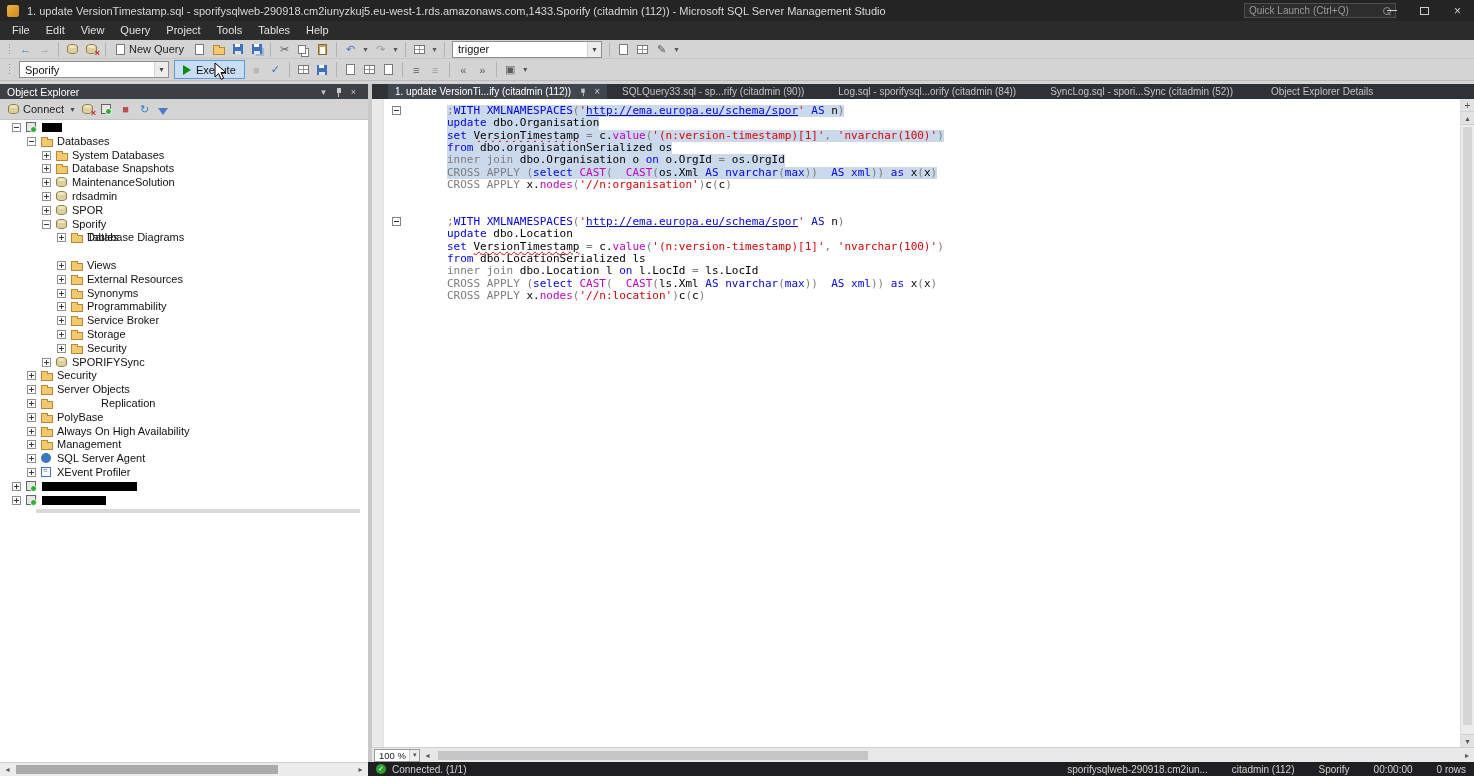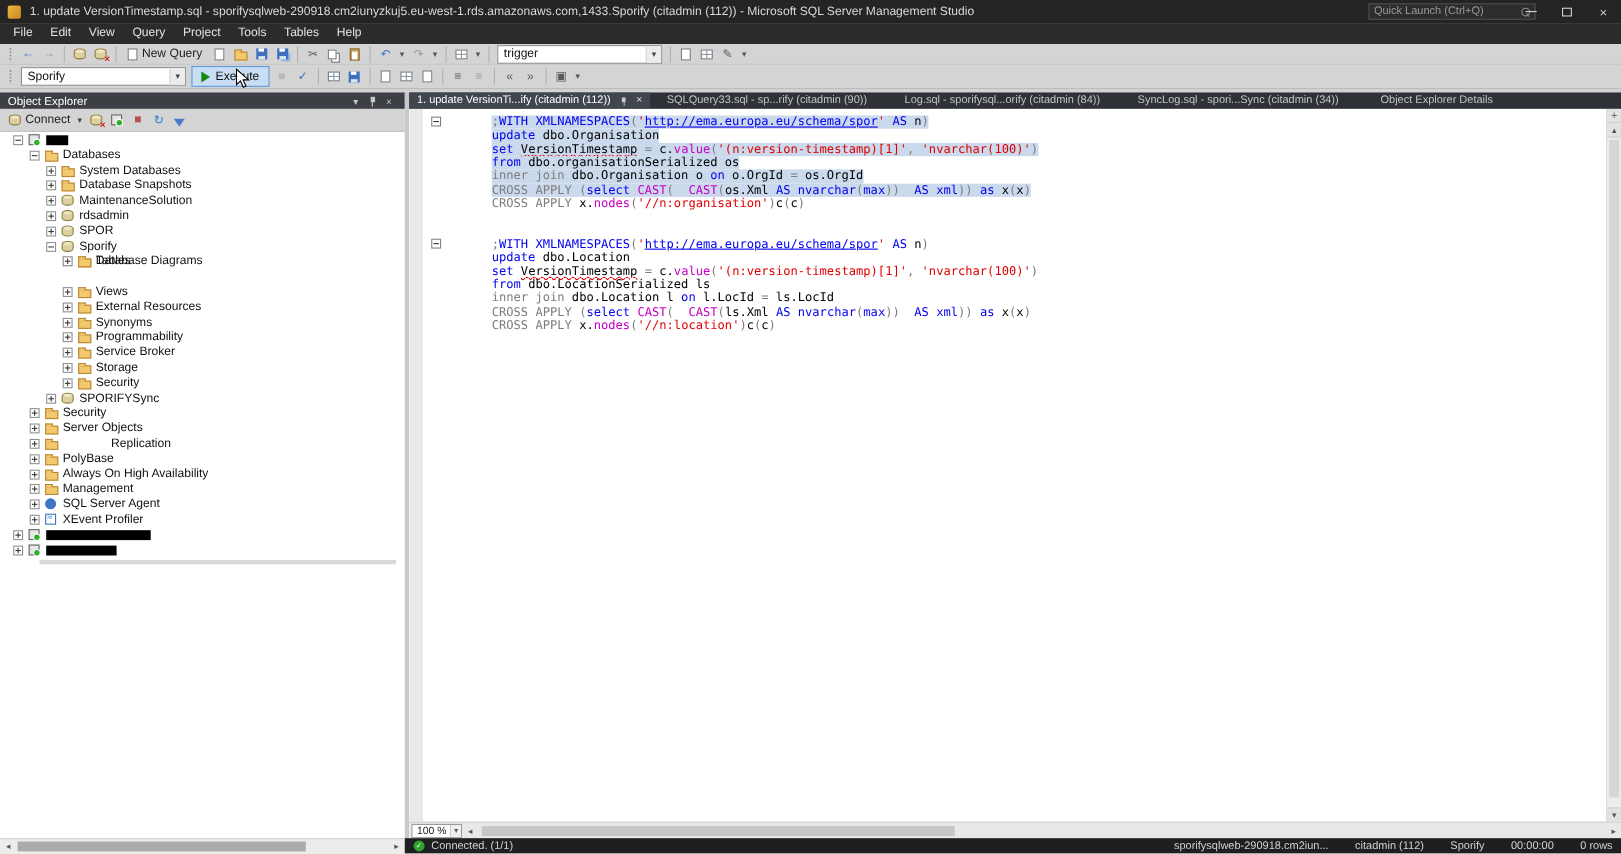--- a/index.html
+++ b/index.html
@@ -84,21 +84,21 @@
   .tree-partial{position:absolute;left:36px;top:389px;width:324px;height:4px;background:#d9d9d9;}
   .oe-hscroll{position:absolute;left:0;bottom:0;right:0;height:14px;background:#ececec;border-top:1px solid #d0d0d0;}
   .sarrow{position:absolute;top:0;width:15px;height:13px;display:flex;align-items:center;justify-content:center;font-size:8px;color:#555;}
   .oe-hthumb{position:absolute;left:16px;top:2px;height:9px;width:262px;background:#ababab;}
 
   #splitter{position:absolute;left:368px;top:84px;width:4px;height:692px;background:#c9c9c9;}
 
   
   #editor{position:absolute;left:372px;top:84px;width:1102px;height:678px;background:#fff;}
   #tabstrip{position:absolute;top:0;left:0;right:0;height:15px;background:#2e3136;display:flex;align-items:stretch;overflow:hidden;}
-  .tab{display:flex;align-items:center;font-size:10px;color:#c4c4c4;padding:0 7px;margin-right:2px;white-space:nowrap;}
+  .tab{display:flex;align-items:center;font-size:10px;color:#c4c4c4;padding:0 7px;margin-right:2px;white-space:nowrap;margin-left:16px;}
   .tab.active{background:#41454e;color:#fff;}
   .tab:nth-child(2){margin-left:6px;}
   .tab:nth-child(3){margin-left:18px;}
   .tab:nth-child(4){margin-left:18px;}
   .tab:nth-child(5){margin-left:22px;}
   .tab .pin-css{transform:scale(.85);margin-left:7px;}
   .tclose{margin-left:6px;color:#d6d6d6;font-size:10px;}
 
   #code{position:absolute;top:15px;left:0;right:0;height:648px;background:#fff;overflow:hidden;}
   .gutter{position:absolute;left:0;top:0;bottom:0;width:12px;background:#e9e9e9;border-right:1px solid #e2e2e2;}
@@ -459,21 +459,21 @@
         <span class="pin-css"></span>
         <span class="tclose">×</span>
       </div>
       <div class="tab">
         <span>SQLQuery33.sql - sp...rify (citadmin (90))</span>
       </div>
       <div class="tab">
         <span>Log.sql - sporifysql...orify (citadmin (84))</span>
       </div>
       <div class="tab">
-        <span>SyncLog.sql - spori...Sync (citadmin (34))</span>
+        <span>SyncLog.sql - spori...Sync (citadmin (52))</span>
       </div>
       <div class="tab">
         <span>Object Explorer Details</span>
       </div>
     </div>
   <div id="code">
     <div class="gutter"></div>
     <div id="lines">
         <div class="fold" style="top: 7px;"></div>
         <div class="cl sel" style="top: 6px;"><span class="cc"><span class="t-p">;</span><span class="t-k">WITH</span><span class="t-d"> </span><span class="t-k">XMLNAMESPACES</span><span class="t-p">(</span><span class="t-s">'</span><span class="t-u">http://ema.europa.eu/schema/spor</span><span class="t-s">'</span><span class="t-d"> </span><span class="t-k">AS</span><span class="t-d"> n</span><span class="t-p">)</span></span></div>

